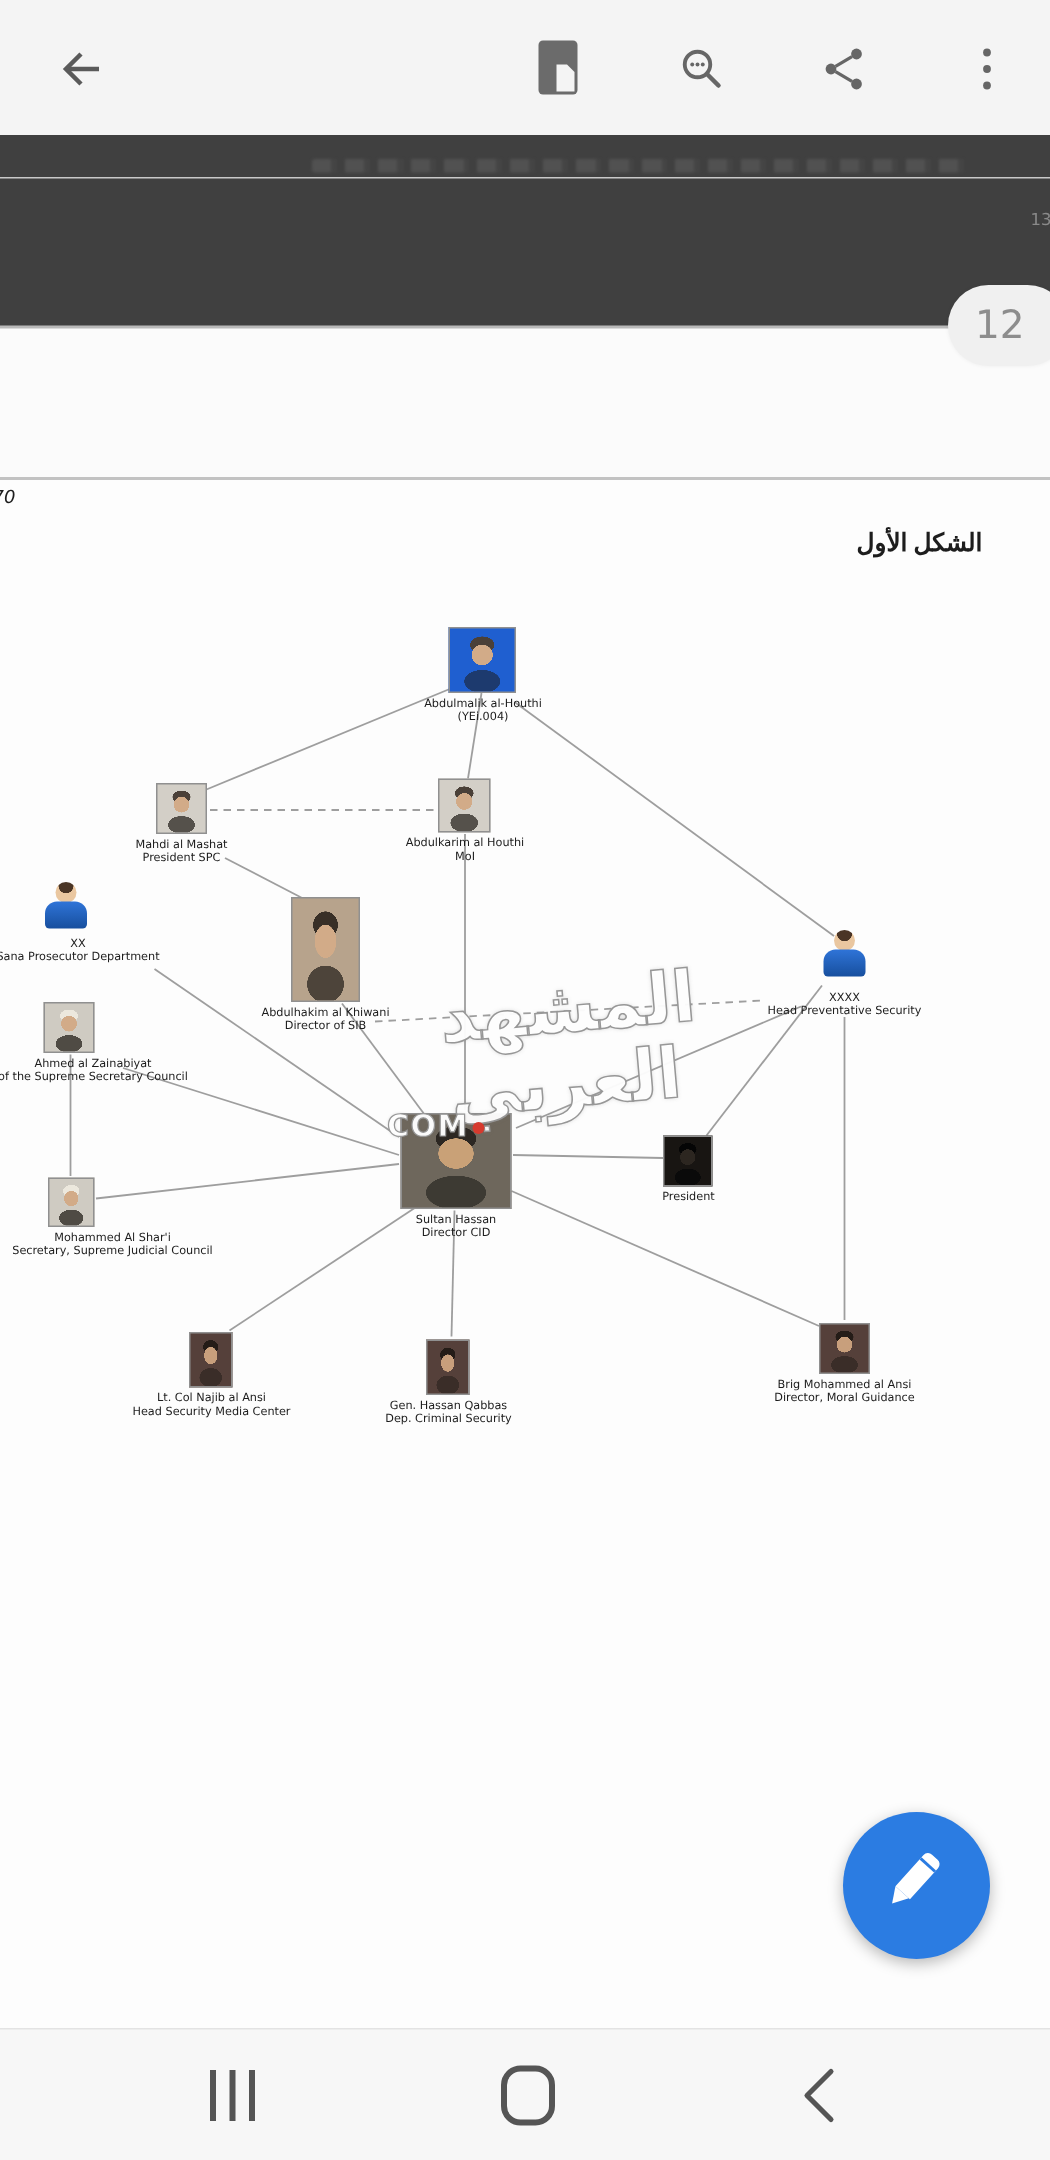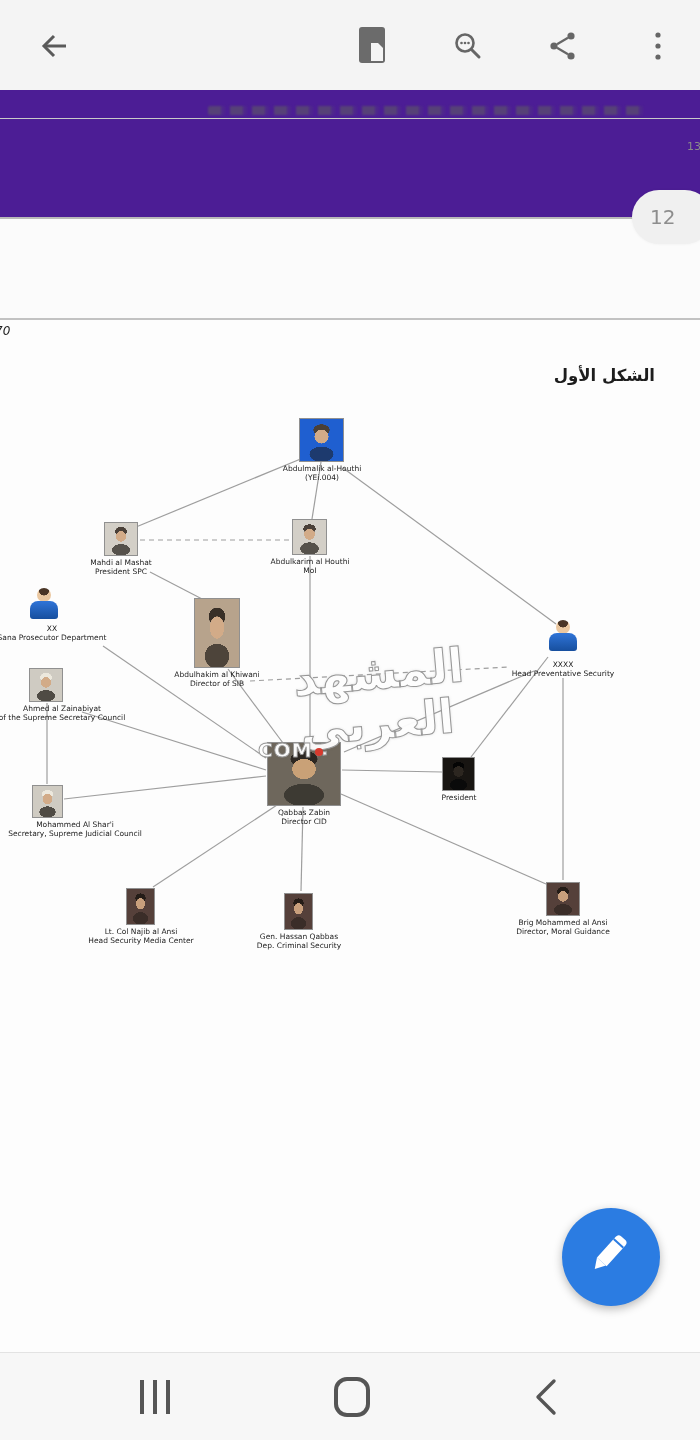--- a/index.html
+++ b/index.html
@@ -5,31 +5,31 @@
   html,body{margin:0;padding:0;}
   body{width:700px;height:1440px;overflow:hidden;background:#ececec;
        font-family:"DejaVu Sans",sans-serif;position:relative;}
   .stage{position:absolute;inset:0;width:700px;height:1440px;background:#fbfbfb;}
 
   
   .toolbar{position:absolute;left:0;top:0;width:700px;height:90px;background:#f4f4f4;z-index:10;}
   .tb-btn{position:absolute;top:28px;width:36px;height:36px;display:flex;align-items:center;justify-content:center;}
 
   
-  .page11{position:absolute;left:0;top:90px;width:700px;height:128px;background:#4c1d95;z-index:1;}
+  .page11{position:absolute;left:0;top:90px;width:700px;height:128px;background:#404040;z-index:1;}
   .blur-strip{position:absolute;left:208px;top:16px;width:436px;height:9px;border-radius:2px;
       background:repeating-linear-gradient(90deg,rgba(95,95,95,.55) 0 13px,rgba(95,95,95,.15) 13px 17px,transparent 17px 22px);
       filter:blur(1.1px);}
   .p11-rule{position:absolute;left:0;top:28px;width:700px;height:1px;background:#c9c9c9;}
   .p11-footnum{position:absolute;left:687px;top:50px;font-size:11px;color:#8a8a8a;}
   .p11-bottom{position:absolute;left:0;top:127px;width:640px;height:2px;background:#b9b9b9;}
 
   .page-pill{position:absolute;left:632px;top:190px;width:80px;height:54px;background:#f0f0f0;
       border-radius:27px;z-index:5;display:flex;align-items:center;box-shadow:0 0 3px rgba(0,0,0,.06);}
-  .page-pill span{margin-left:18px;font-size:20px;color:#8d8d8d;text-align:right;}
+  .page-pill span{margin-left:18px;font-size:26px;color:#8d8d8d;text-align:right;}
 
   .page12{position:absolute;left:0;top:318px;width:700px;height:1040px;background:#fdfdfd;z-index:1;
       border-top:2px solid #c2c2c2;}
   .margin-num{position:absolute;left:-5px;top:4px;font-size:12px;color:#555;font-style:italic;}
 
   
   .ar{direction:rtl;color:#1d1d1d;white-space:nowrap;position:absolute;}
   .fig-title{right:45px;text-align:right;font-weight:bold;font-size:16.5px;}
   .src-line{font-size:12.5px;}
   .body-line{left:58px;right:60px;text-align:right;font-size:16px;line-height:22px;}
@@ -97,21 +97,21 @@
     <div class="p11-footnum">13</div>
     <div class="p11-bottom"></div>
   </div>
 
   <div class="page-pill">
     <span>12</span>
   </div>
 
   <div class="page12">
     <div class="margin-num ar">70</div>
-    <div class="ar fig-title" style="top:46px;">الشكل الأول</div>
+    <div class="ar fig-title" style="top:32px;font-family:Liberation Serif, serif;">الشكل الأول</div>
   </div>
 
   <svg class="edges" width="700" height="1440" id="edges-svg">
       <line x1="303" y1="458" x2="136" y2="527" stroke="#9e9e9e" stroke-width="1.2"></line>
       <line x1="321" y1="462" x2="312" y2="519" stroke="#9e9e9e" stroke-width="1.2"></line>
       <line x1="343" y1="468" x2="556" y2="624" stroke="#9e9e9e" stroke-width="1.2"></line>
       <line x1="140" y1="540" x2="290" y2="540" stroke="#9e9e9e" stroke-width="1.2" stroke-dasharray="5 4"></line>
       <line x1="150" y1="572" x2="204" y2="600" stroke="#9e9e9e" stroke-width="1.2"></line>
       <line x1="310" y1="556" x2="310" y2="740" stroke="#9e9e9e" stroke-width="1.2"></line>
       <line x1="228" y1="669" x2="283" y2="743" stroke="#9e9e9e" stroke-width="1.2"></line>
@@ -156,21 +156,21 @@
   <div class="node" style="left:-30px;top:668px;width:184px">
     <div class="photo pc-turban" style="left:59px;width:34px;height:34px"></div>
     <div class="nlabel" style="top:36px"><span>Ahmed al Zainabiyat</span><br><span>of the Supreme Secretary Council</span></div>
   </div>
   <div class="node" style="left:-20px;top:785px;width:190px">
     <div class="photo pc-turban" style="left:52px;width:31px;height:33px"></div>
     <div class="nlabel" style="top:35px"><span>Mohammed Al Shar'i</span><br><span>Secretary, Supreme Judicial Council</span></div>
   </div>
   <div class="node" style="left:259px;top:742px;width:90px">
     <div class="photo pc-olive" style="left:8px;width:74px;height:64px"></div>
-    <div class="nlabel" style="top:66px"><span>Qabbas Zabin</span><br><span>Director CID</span></div>
+    <div class="nlabel" style="top:66px"><span>Sultan Hassan</span><br><span>Director CID</span></div>
   </div>
   <div class="node" style="left:419px;top:757px;width:80px">
     <div class="photo pc-dark" style="left:23px;width:33px;height:34px"></div>
     <div class="nlabel" style="top:36px"><span>President</span></div>
   </div>
   <div class="node" style="left:71px;top:888px;width:140px">
     <div class="photo pc-maroon" style="left:55px;width:29px;height:37px"></div>
     <div class="nlabel" style="top:39px"><span>Lt. Col Najib al Ansi</span><br><span>Head Security Media Center</span></div>
   </div>
   <div class="node" style="left:239px;top:893px;width:120px">

